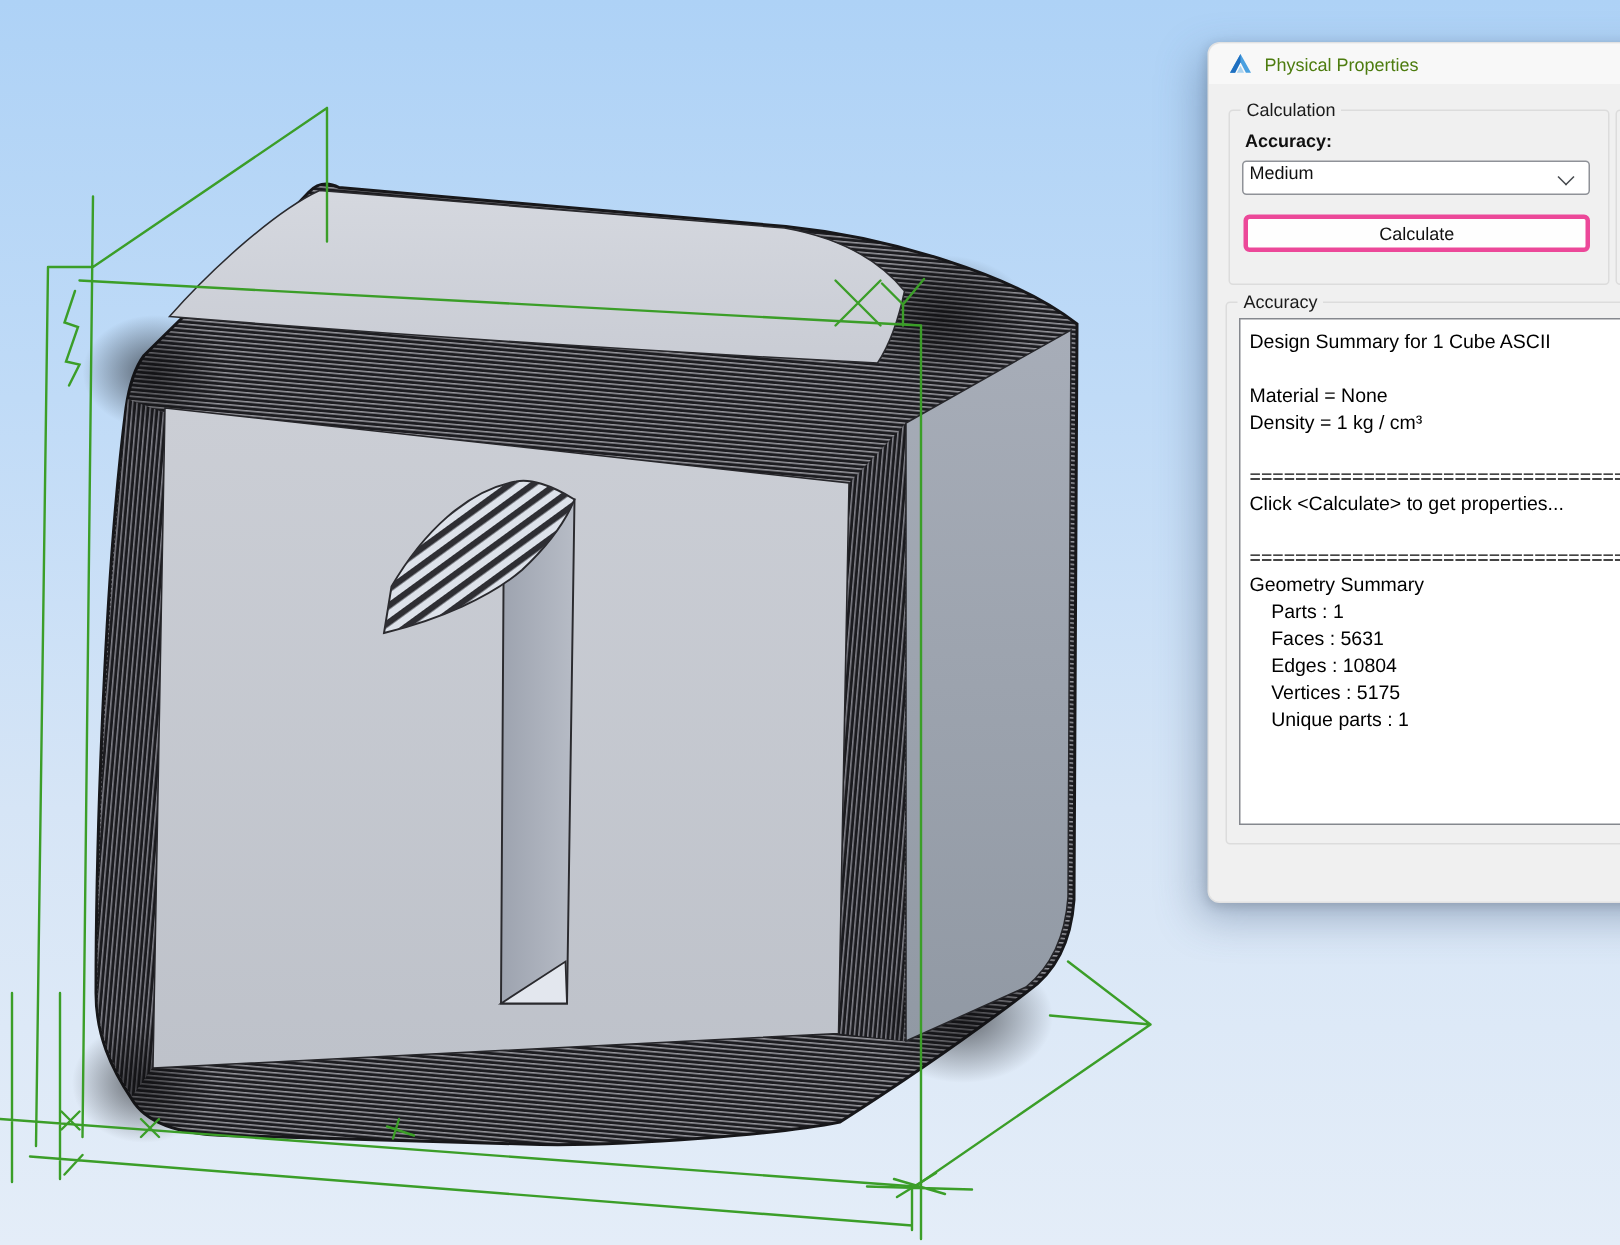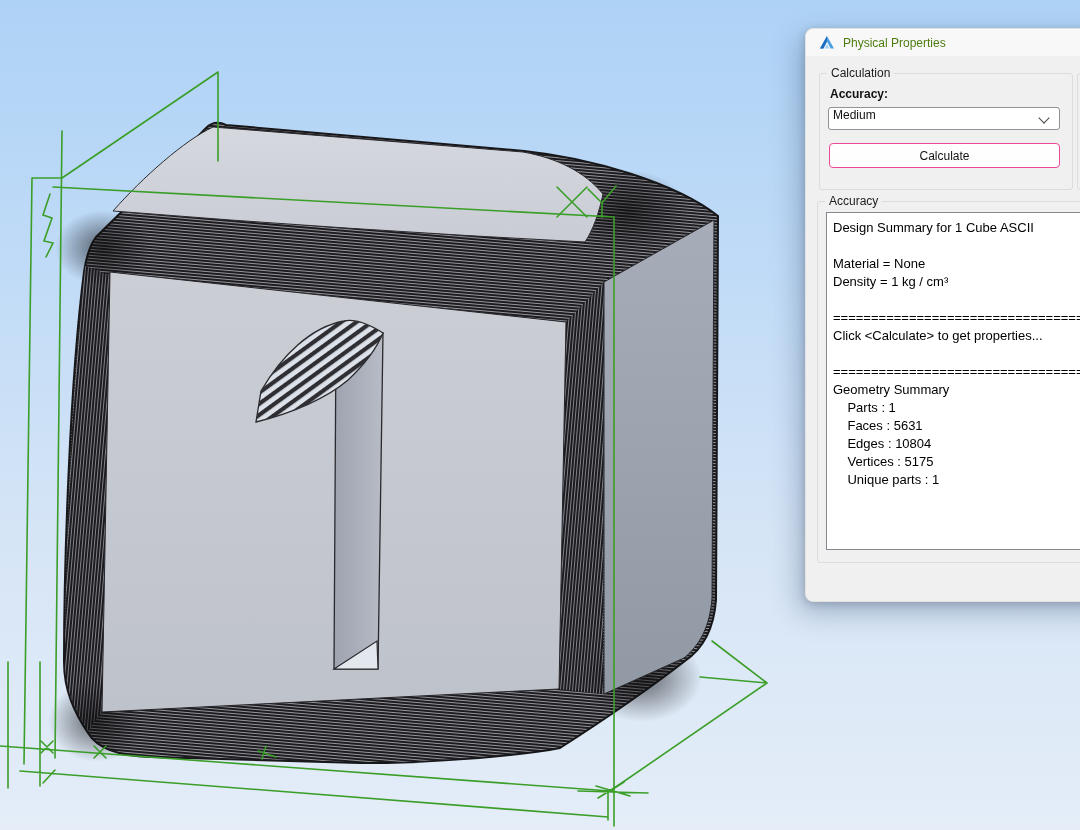--- a/index.html
+++ b/index.html
@@ -23,21 +23,21 @@
   .gb-sliver{left:271px;top:44px;width:70px;height:115px;}
   .gb-results{left:11px;top:172px;width:330px;height:360px;}
   .acc-label{position:absolute;left:10px;top:13px;font-size:12px;color:#111;font-weight:bold;}
   .select{position:absolute;left:8px;top:33px;width:232px;height:23px;
     background:#fff;border:1px solid #8f9298;border-radius:3px;box-sizing:border-box;
     display:flex;align-items:flex-start;padding-left:4px;font-size:12px;color:#111;cursor:default;}
   .chev{position:absolute;right:11px;top:6px;width:7px;height:7px;
     border-right:1.3px solid #44474c;border-bottom:1.3px solid #44474c;
     transform:rotate(45deg);}
   .calc-btn{position:absolute;left:9px;top:69px;width:231px;height:25px;
-    background:#fefefe;border:1px solid #ec4899;border-radius:4px;
+    background:#fefefe;border:3px solid #ec4899;border-radius:4px;
     font-size:12px;color:#111;font-family:"Liberation Sans",sans-serif;}
   .results-box{position:absolute;left:8px;top:10px;width:332px;height:338px;
     background:#fff;border:1px solid #85888e;box-sizing:border-box;
     overflow:hidden;padding:6px 0 0 6px;}
   .rline{white-space:pre;font-size:13px;line-height:18px;min-height:18px;color:#000;}
 </style>
 </head>
 <body>
 
 <div class="viewport">

